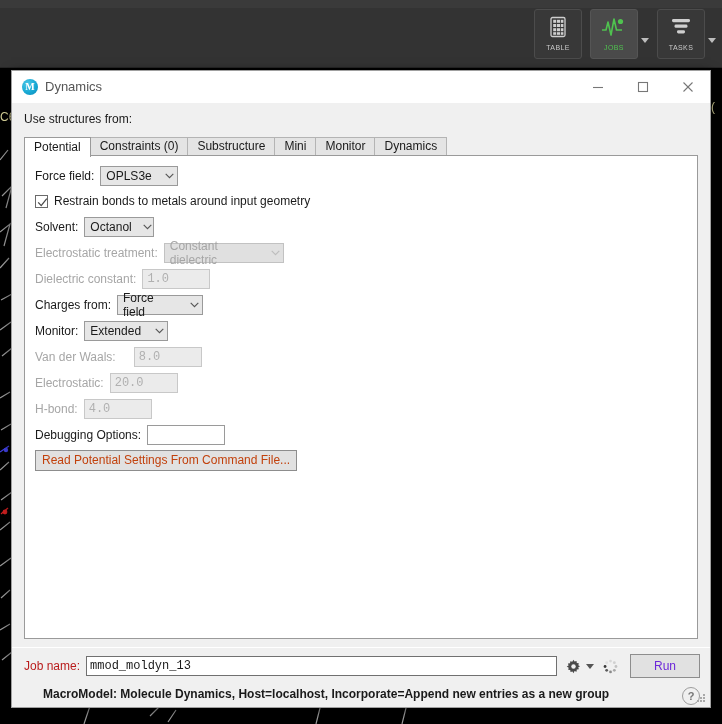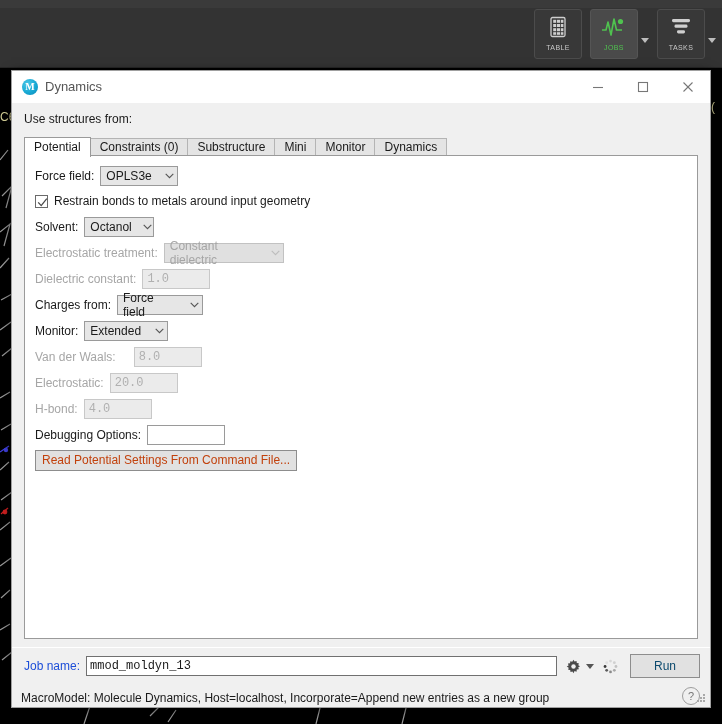--- a/index.html
+++ b/index.html
@@ -75,21 +75,21 @@
   }
   .combo .ctxt{padding-right:10px;}
   .combo .arrow{
     width:16px;display:flex;align-items:center;justify-content:center;margin-left:auto;
   }
   .chev{display:block;}
   .combo.disabled{color:#a6a6a6;background:#e0e0e0;border-color:#c2c2c2;cursor:default;}
 
   
   #tabs{
-    display:flex;align-items:center;height:19px;margin:5px 8px 0 12px;
+    display:flex;align-items:flex-start;height:19px;margin:5px 8px 0 12px;
     position:relative;
   }
   .tab{
     height:18px;line-height:17px;padding:0 9px;font-size:12px;color:#1a1a1a;
     background:#e4e4e4;border:1px solid #b4b4b4;border-bottom:none;
     box-sizing:border-box;cursor:pointer;margin-right:-1px;
   }
   .tab.sel{
     background:#ffffff;height:20px;line-height:19px;
     border-color:#9a9a9a;position:relative;z-index:3;
@@ -120,38 +120,38 @@
 
   .pbtn{
     height:21px;border:1px solid #8d8d8d;background:#e1e1e1;
     font-size:12px;color:#c2410c;padding:0 6px;line-height:19px;
     box-sizing:border-box;cursor:pointer;display:inline-block;
   }
 
   
   #botsep{height:1px;background:#ffffff;margin:7px 0 0 0;}
   #jobrow{display:flex;align-items:center;padding:6px 10px 0 12px;}
-  #jobrow .lbl{font-size:12px;color:#1d4ed8;margin-right:6px;}
+  #jobrow .lbl{font-size:12px;color:#b91c1c;margin-right:6px;}
   #jobname{
     flex:1;height:20px;border:1px solid #707070;background:#fff;box-sizing:border-box;
     font-family:"Liberation Mono", monospace;font-size:12px;color:#1a1a1a;
     padding:0 3px;line-height:18px;
   }
   #gear{margin-left:9px;cursor:pointer;display:flex;align-items:center;}
   #gearcaret{
     width:0;height:0;border-left:4px solid transparent;border-right:4px solid transparent;
     border-top:5px solid #555;margin-left:5px;cursor:pointer;
   }
   #spinner{margin-left:9px;display:flex;align-items:center;cursor:pointer;}
   #runbtn{
     margin-left:12px;width:70px;height:24px;border:1px solid #8d8d8d;background:#e1e1e1;
-    font-size:12px;color:#0c4a6e;line-height:22px;text-align:center;box-sizing:border-box;
+    font-size:12px;color:#6d28d9;line-height:22px;text-align:center;box-sizing:border-box;
     cursor:pointer;
   }
-  #statusrow{display:flex;align-items:flex-end;padding:9px 10px 0 9px;}
+  #statusrow{display:flex;align-items:flex-start;padding:9px 10px 0 31px;font-weight:bold;}
   #statustext{font-size:12px;color:#1a1a1a;}
   #helpbtn{
     margin-left:auto;width:18px;height:18px;border-radius:50%;border:1px solid #9d9d9d;
     color:#777;font-size:11px;line-height:16px;text-align:center;cursor:pointer;
     box-sizing:border-box;
   }
   #grip{position:absolute;right:4px;bottom:4px;width:9px;height:9px;cursor:nwse-resize;}
   .gd{position:absolute;width:2px;height:2px;background:#a9a9a9;}
 </style>
 </head>

